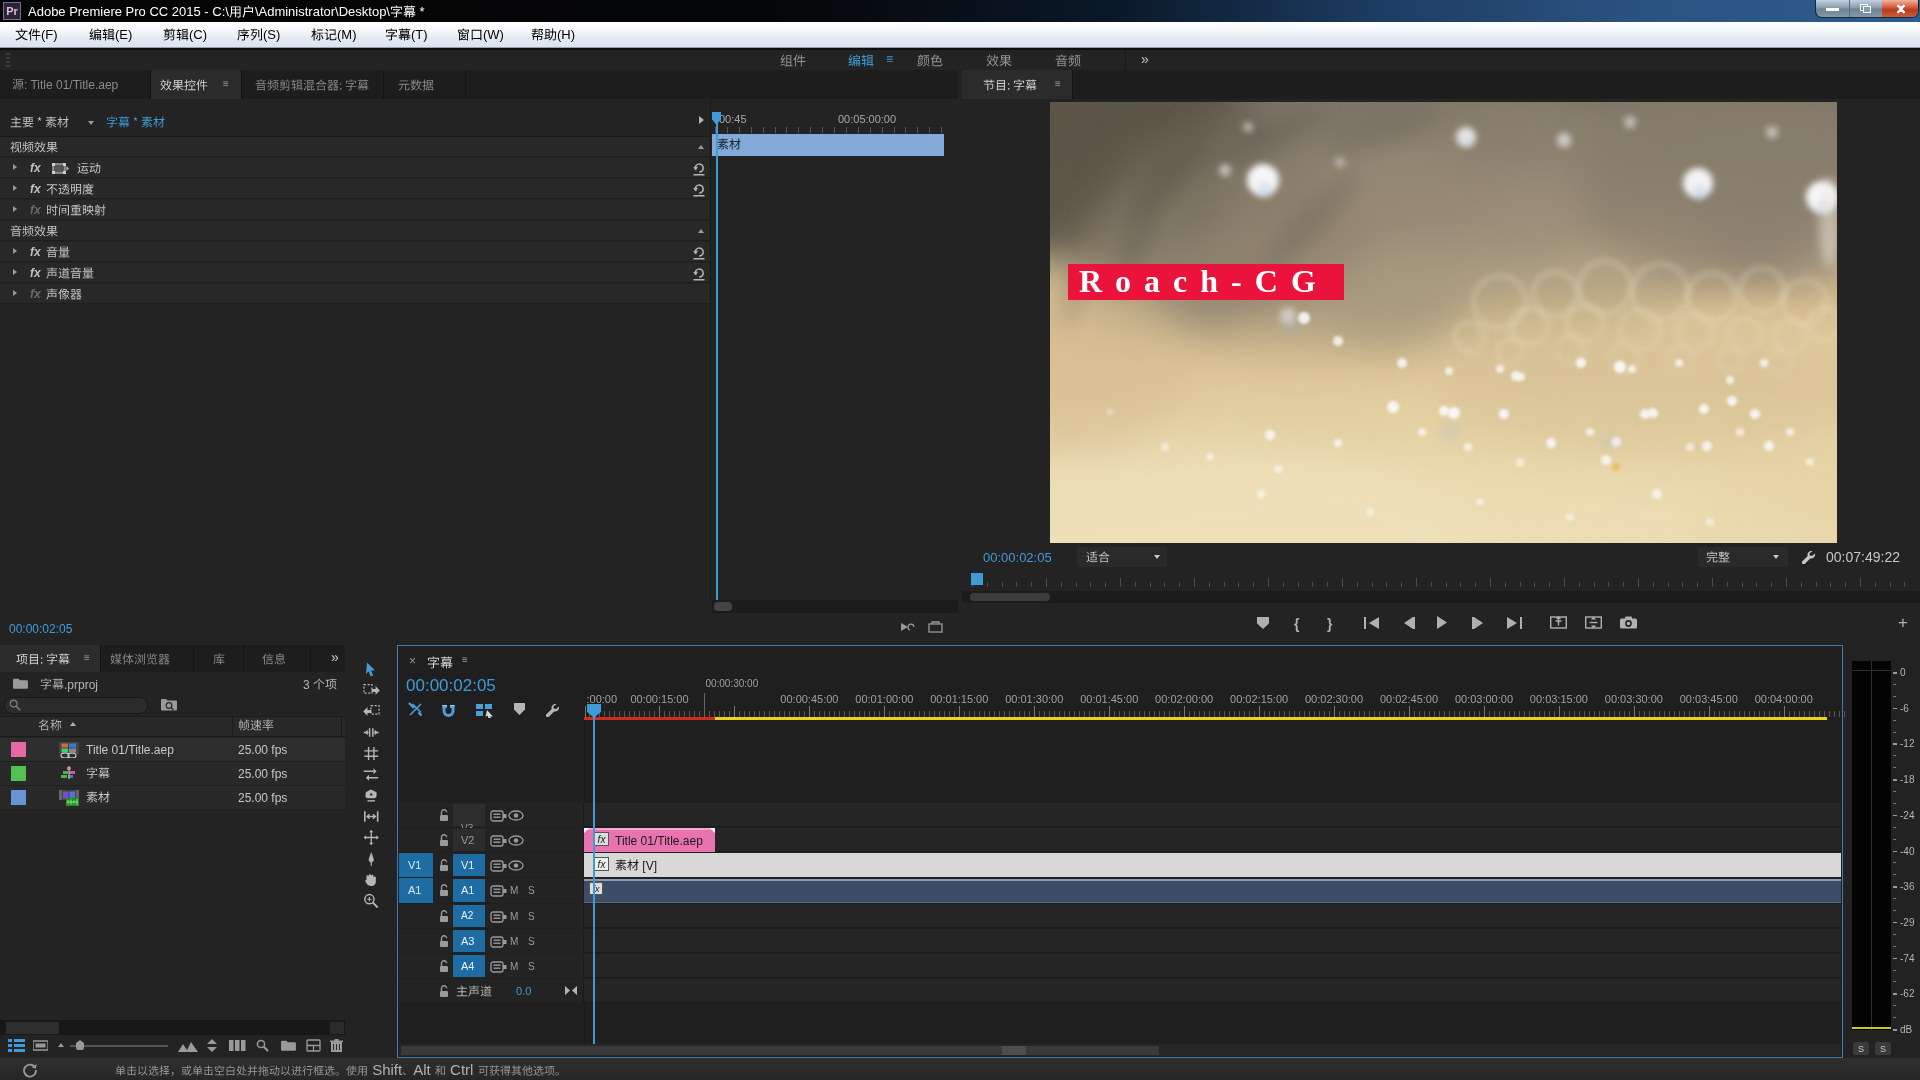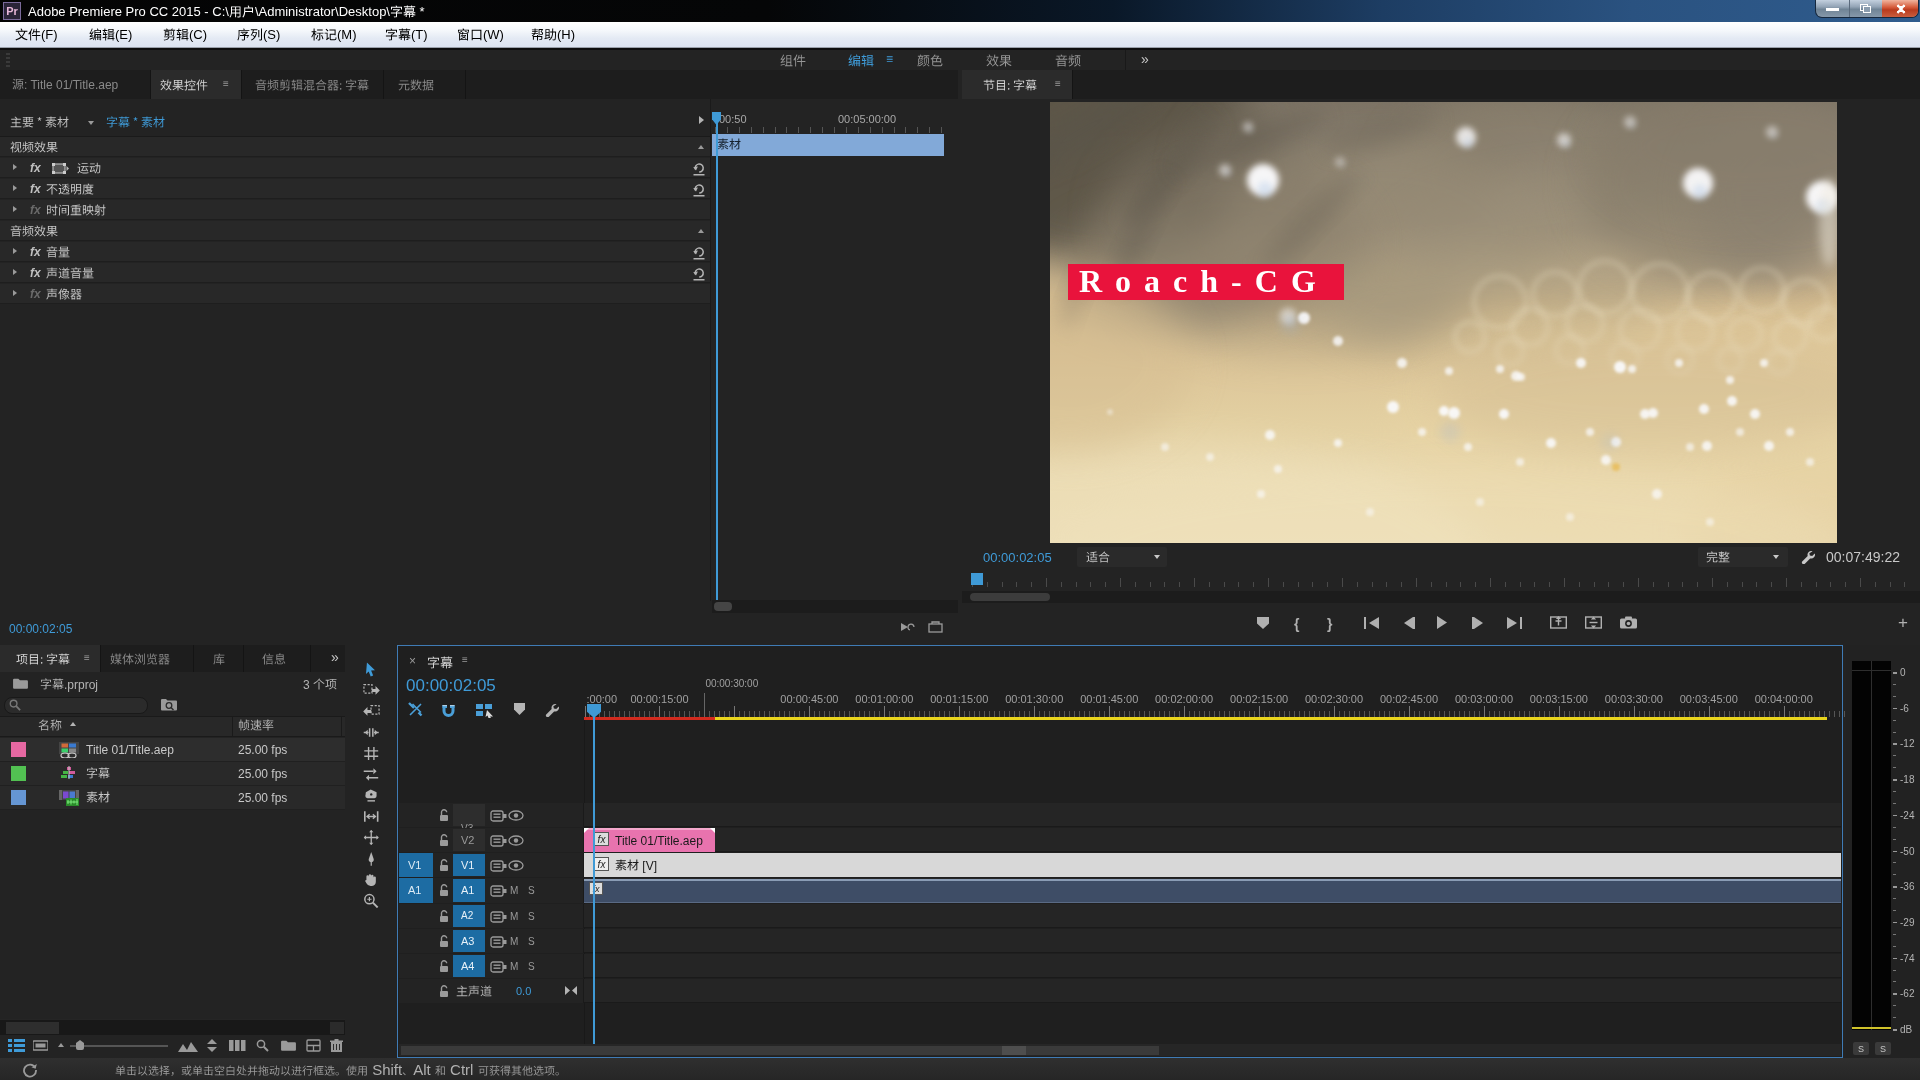--- a/index.html
+++ b/index.html
@@ -168,21 +168,21 @@
       <path d="M1.2 6.2 L4 9.6 L5.9 5.6 Z" fill="#b4b4b4"></path>
       <rect x="1.5" y="13" width="11" height="1.5" fill="#b4b4b4"></rect>
     </svg>
 <div class="abs" style="left:0;top:214px;width:710px;height:20px;background:#282828;border-bottom:1px solid #1e1e1e"></div>
 <div class="abs tri" style="left:13px;top:220px;border-width:3.6px 0 3.6px 4.5px;border-color:transparent transparent transparent #9a9a9a"></div>
 <div class="tx" style="left:30px;top:217px;font-size:12px;font-style:italic;font-weight:bold;color:#6a6a6a">fx</div>
 <div class="abs" style="left:46px;top:218px;line-height:0"><svg width="36" height="12" viewBox="0 -10.56 36 12" style="vertical-align:-1.44px;">
         <path d="M5.5 -10.1V-9.1H0.8V-8.3H5.5V-7.1H1.6V-6.3H10.6V-7.1H6.4V-8.3H11.2V-9.1H6.4V-10.1ZM1.8 -5.4V-3.8C1.8 -2.5 1.6 -0.8 0.3 0.4C0.5 0.5 0.9 0.8 1 1C1.9 0.2 2.4 -0.9 2.6 -2H9.5V-1.4H10.4V-5.4ZM9.5 -2.8H6.4V-4.6H9.5ZM2.7 -2.8C2.7 -3.1 2.7 -3.5 2.7 -3.8V-4.6H5.5V-2.8Z M17.8 -8.5H20C19.8 -8.2 19.5 -7.8 19.3 -7.5H17C17.3 -7.9 17.6 -8.2 17.8 -8.5ZM17.8 -10.1C17.3 -9.1 16.4 -7.8 15.1 -6.9C15.3 -6.7 15.5 -6.5 15.7 -6.3C15.9 -6.4 16.1 -6.6 16.3 -6.8V-5H18.2C17.6 -4.5 16.7 -3.9 15.4 -3.6C15.6 -3.4 15.9 -3.1 16 -3C17 -3.3 17.8 -3.8 18.4 -4.2C18.6 -4 18.8 -3.8 18.9 -3.6C18.1 -2.9 16.6 -2.2 15.4 -1.8C15.6 -1.7 15.8 -1.4 15.9 -1.2C17 -1.6 18.4 -2.4 19.2 -3.1C19.4 -2.9 19.5 -2.7 19.5 -2.4C18.6 -1.5 16.8 -0.6 15.3 -0.1C15.5 0 15.7 0.3 15.9 0.5C17.2 0.1 18.7 -0.8 19.7 -1.7C19.8 -0.9 19.7 -0.3 19.4 -0C19.2 0.2 19.1 0.2 18.8 0.2C18.6 0.2 18.3 0.2 18 0.1C18.2 0.4 18.2 0.7 18.3 0.9C18.5 0.9 18.8 0.9 19 0.9C19.4 0.9 19.7 0.9 20 0.5C20.6 0 20.7 -1.2 20.3 -2.5L20.9 -2.8C21.3 -1.5 22.1 -0.3 23.1 0.3C23.2 0.1 23.4 -0.3 23.6 -0.4C22.7 -0.9 22 -1.9 21.6 -3.1C22 -3.3 22.5 -3.6 22.9 -3.9L22.3 -4.4C21.7 -4 20.9 -3.5 20.1 -3.1C19.8 -3.7 19.5 -4.2 18.9 -4.6L19.2 -5H22.8V-7.5H20.2C20.6 -8 20.9 -8.4 21.2 -8.9L20.7 -9.3L20.5 -9.2H18.3L18.7 -9.9ZM17.1 -6.9H19.2C19.2 -6.5 19.1 -6.1 18.8 -5.6H17.1ZM20 -6.9H21.9V-5.6H19.6C19.9 -6.1 20 -6.5 20 -6.9ZM15.1 -10C14.5 -8.2 13.5 -6.4 12.3 -5.2C12.5 -5 12.8 -4.6 12.9 -4.4C13.2 -4.7 13.6 -5.2 13.9 -5.7V0.9H14.8V-7.1C15.2 -7.9 15.7 -8.9 16 -9.8Z M26.4 -8.8H28.4V-7.1H26.4ZM31.5 -8.8H33.6V-7.1H31.5ZM31.4 -5.8C31.9 -5.6 32.5 -5.3 32.9 -5H29.4C29.7 -5.4 29.9 -5.8 30.1 -6.2L29.2 -6.4V-9.5H25.5V-6.3H29.2C29 -5.9 28.7 -5.4 28.4 -5H24.6V-4.2H27.6C26.8 -3.5 25.7 -2.9 24.4 -2.4C24.5 -2.2 24.8 -1.9 24.9 -1.7L25.5 -2V1H26.4V0.6H28.4V0.9H29.2V-2.7H27C27.7 -3.2 28.3 -3.7 28.8 -4.2H31C31.5 -3.7 32.1 -3.2 32.9 -2.7H30.7V1H31.5V0.6H33.6V0.9H34.5V-2L35.1 -1.8C35.2 -2 35.5 -2.3 35.7 -2.5C34.4 -2.8 33 -3.5 32.1 -4.2H35.4V-5H33.3L33.6 -5.4C33.2 -5.7 32.4 -6.1 31.8 -6.3ZM30.6 -9.5V-6.3H34.5V-9.5ZM26.4 -0.2V-2H28.4V-0.2ZM31.5 -0.2V-2H33.6V-0.2Z" fill="#c8c8c8"></path>
       </svg></div>
 <div class="abs" style="left:710px;top:29px;width:1px;height:502px;background:#1a1a1a"></div>
-<div class="tx" style="left:719px;top:43px;font-size:11px;color:#a8a8a8">00:50</div>
+<div class="tx" style="left:719px;top:43px;font-size:11px;color:#a8a8a8">00:45</div>
 <div class="tx" style="left:838px;top:43px;font-size:11px;color:#a8a8a8">00:05:00:00</div>
 <div class="abs" style="left:715px;top:57px;width:1px;height:6px;background:#555"></div>
 <div class="abs" style="left:726.9px;top:57px;width:1px;height:6px;background:#555"></div>
 <div class="abs" style="left:738.8px;top:57px;width:1px;height:6px;background:#555"></div>
 <div class="abs" style="left:750.7px;top:57px;width:1px;height:6px;background:#555"></div>
 <div class="abs" style="left:762.6px;top:57px;width:1px;height:6px;background:#555"></div>
 <div class="abs" style="left:774.5px;top:57px;width:1px;height:6px;background:#555"></div>
 <div class="abs" style="left:786.4px;top:57px;width:1px;height:6px;background:#555"></div>
 <div class="abs" style="left:798.3px;top:57px;width:1px;height:6px;background:#555"></div>
 <div class="abs" style="left:810.2px;top:57px;width:1px;height:6px;background:#555"></div>
@@ -1176,21 +1176,21 @@
 <div class="abs" style="left:47px;top:110.3px;width:2.5px;height:1px;background:#777"></div>
 <div class="abs" style="left:47px;top:122.2px;width:2.5px;height:1px;background:#777"></div>
 <div class="tx" style="left:54px;top:129.1px;font-size:10px;color:#b4b4b4">-18</div>
 <div class="abs" style="left:47px;top:134.1px;width:4px;height:1.5px;background:#999"></div>
 <div class="abs" style="left:47px;top:146px;width:2.5px;height:1px;background:#777"></div>
 <div class="abs" style="left:47px;top:157.9px;width:2.5px;height:1px;background:#777"></div>
 <div class="tx" style="left:54px;top:164.8px;font-size:10px;color:#b4b4b4">-24</div>
 <div class="abs" style="left:47px;top:169.8px;width:4px;height:1.5px;background:#999"></div>
 <div class="abs" style="left:47px;top:181.7px;width:2.5px;height:1px;background:#777"></div>
 <div class="abs" style="left:47px;top:193.6px;width:2.5px;height:1px;background:#777"></div>
-<div class="tx" style="left:54px;top:200.5px;font-size:10px;color:#b4b4b4">-50</div>
+<div class="tx" style="left:54px;top:200.5px;font-size:10px;color:#b4b4b4">-40</div>
 <div class="abs" style="left:47px;top:205.5px;width:4px;height:1.5px;background:#999"></div>
 <div class="abs" style="left:47px;top:217.4px;width:2.5px;height:1px;background:#777"></div>
 <div class="abs" style="left:47px;top:229.3px;width:2.5px;height:1px;background:#777"></div>
 <div class="tx" style="left:54px;top:236.2px;font-size:10px;color:#b4b4b4">-36</div>
 <div class="abs" style="left:47px;top:241.2px;width:4px;height:1.5px;background:#999"></div>
 <div class="abs" style="left:47px;top:253.1px;width:2.5px;height:1px;background:#777"></div>
 <div class="abs" style="left:47px;top:265px;width:2.5px;height:1px;background:#777"></div>
 <div class="tx" style="left:54px;top:271.9px;font-size:10px;color:#b4b4b4">-29</div>
 <div class="abs" style="left:47px;top:276.9px;width:4px;height:1.5px;background:#999"></div>
 <div class="abs" style="left:47px;top:288.8px;width:2.5px;height:1px;background:#777"></div>

